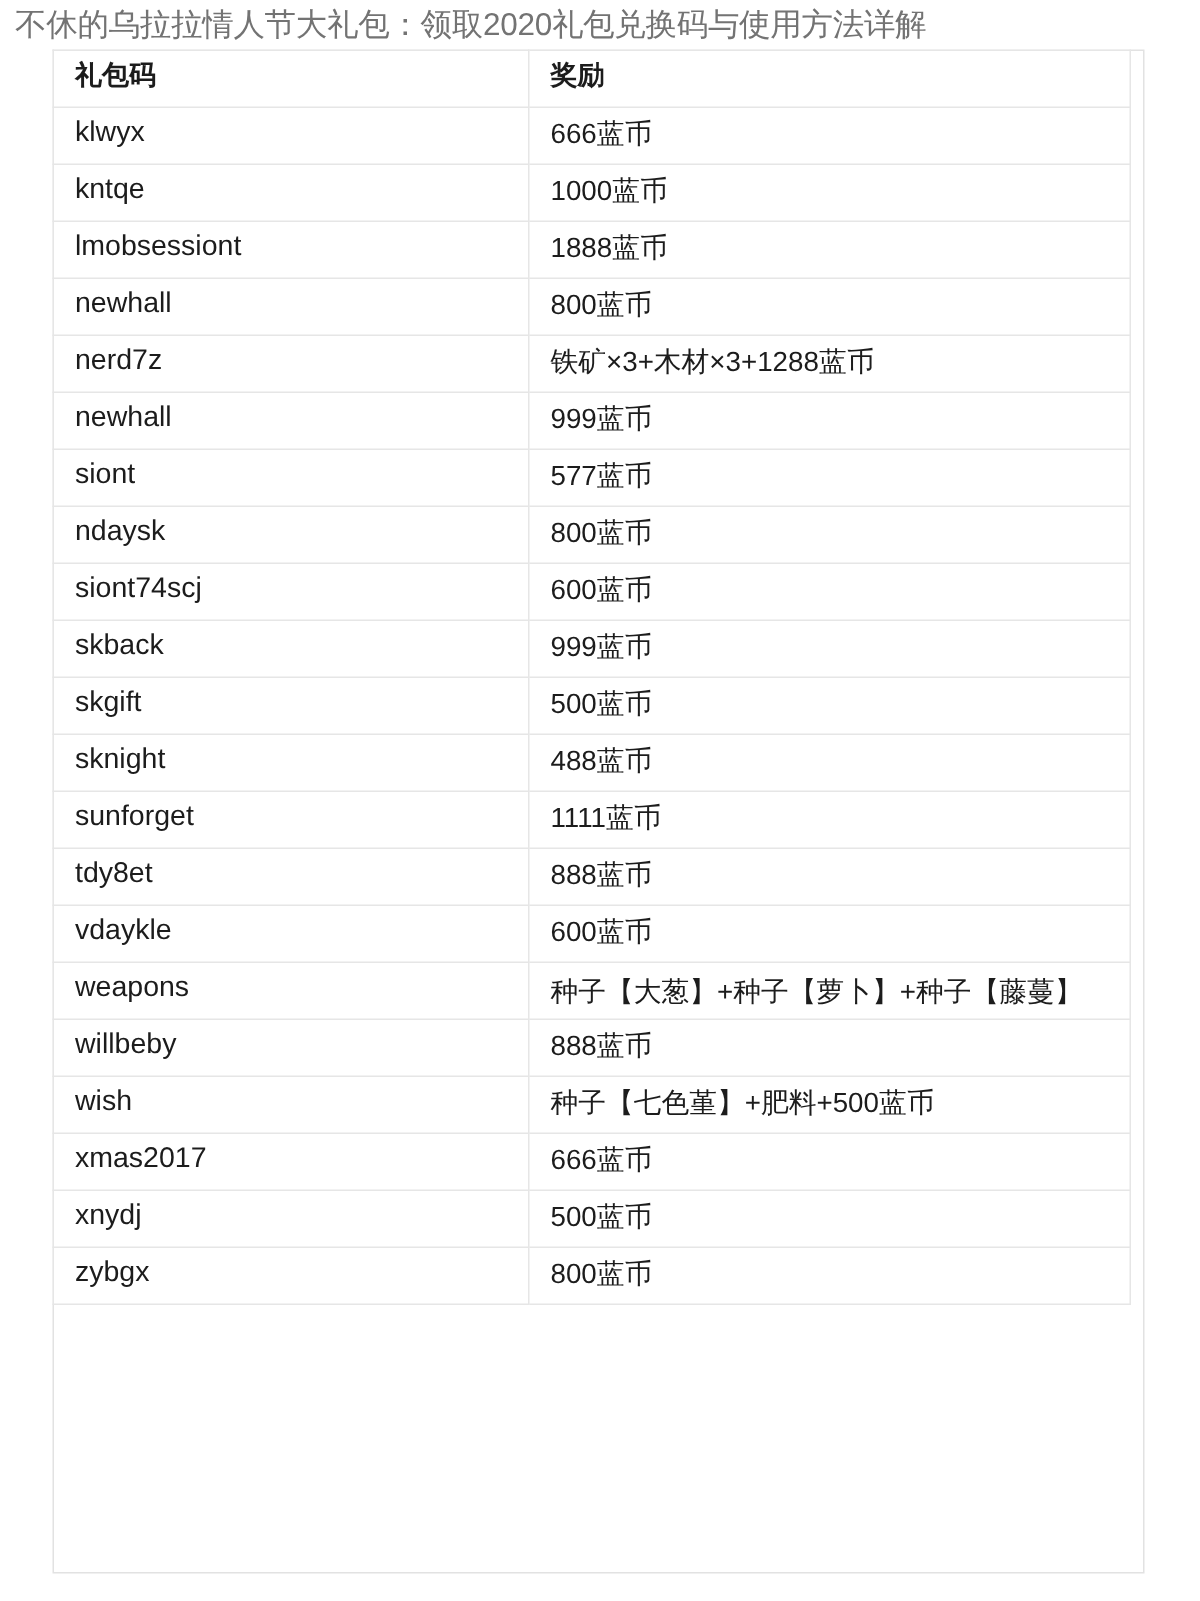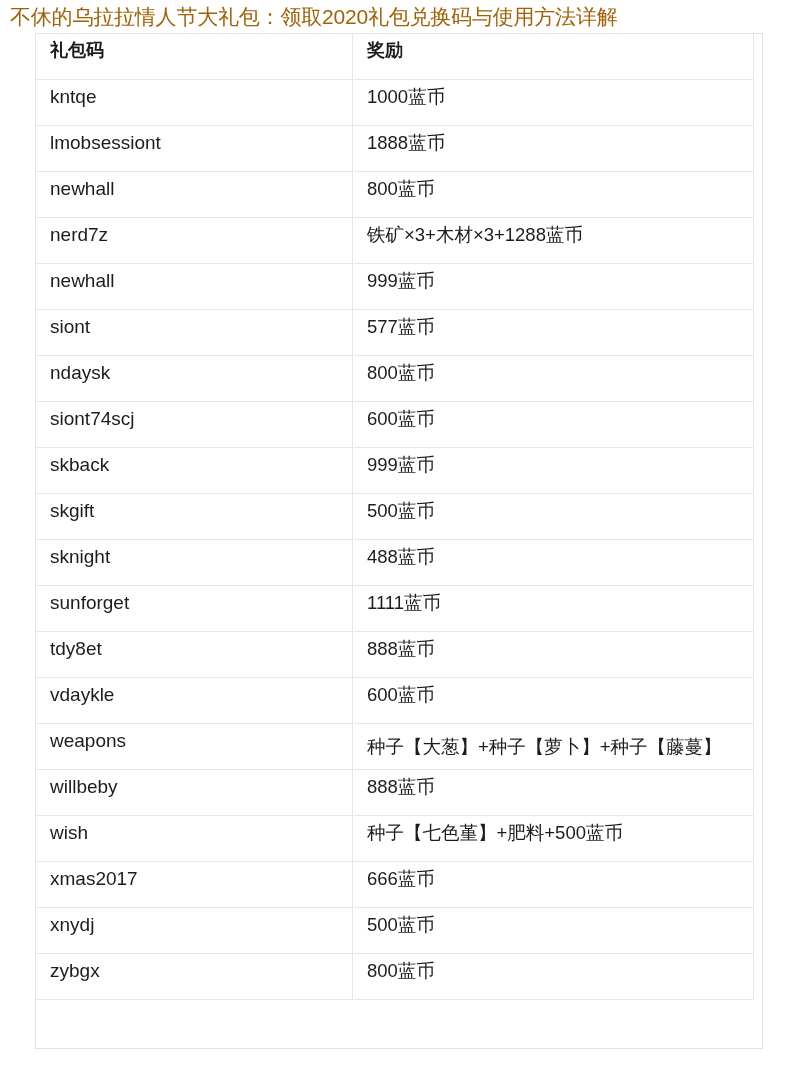--- a/index.html
+++ b/index.html
@@ -13,21 +13,21 @@
     font-family: "Liberation Sans", "DejaVu Sans", sans-serif;
     color: #1a1a1a;
     overflow: hidden;
     position: relative;
   }
 
   .page-title {
     font-size: 21px;
     line-height: 30px;
     font-weight: 400;
-    color: #a16207;
+    color: #737373;
     padding: 2px 4px 0 10px;
     white-space: nowrap;
     letter-spacing: -0.2px;
   }
 
   .article-frame {
     position: absolute;
     left: 35px;
     top: 33px;
     width: 728px;
@@ -52,21 +52,21 @@
     background: #fff;
     border: 1px solid #dcdcdc;
   }
 
   table.gift-table col.c-code { width: 317px; }
   table.gift-table col.c-reward { width: 401px; }
 
   table.gift-table th,
   table.gift-table td {
     border: 1px solid #e6e6e6;
-    padding: 4px 2px 16px 14px;
+    padding: 4px 2px 8px 14px;
     text-align: left;
     vertical-align: middle;
     font-size: 19px;
     line-height: 25px;
     color: #1c1c1c;
     height: 26px;
     box-sizing: border-box;
     word-break: break-all;
   }
 
@@ -99,20 +99,24 @@
       <col class="c-code">
       <col class="c-reward">
     </colgroup>
     <thead>
       <tr>
         <th>礼包码</th>
         <th>奖励</th>
       </tr>
     </thead>
     <tbody id="table-body">
+        <tr>
+          <td class="code">klwyx</td>
+          <td class="reward">666蓝币</td>
+        </tr>
         <tr>
           <td class="code">kntqe</td>
           <td class="reward">1000蓝币</td>
         </tr>
         <tr>
           <td class="code">lmobsessiont</td>
           <td class="reward">1888蓝币</td>
         </tr>
         <tr>
           <td class="code">newhall</td>

